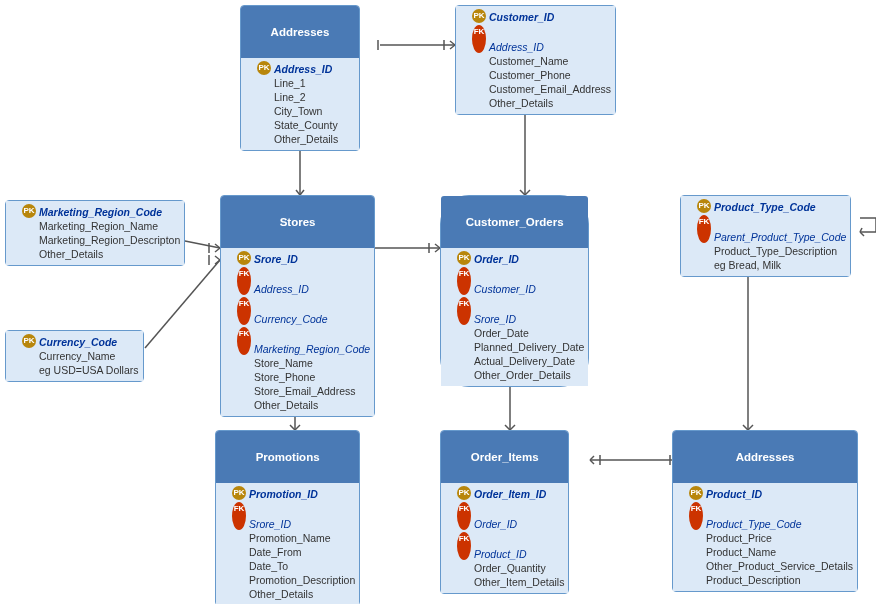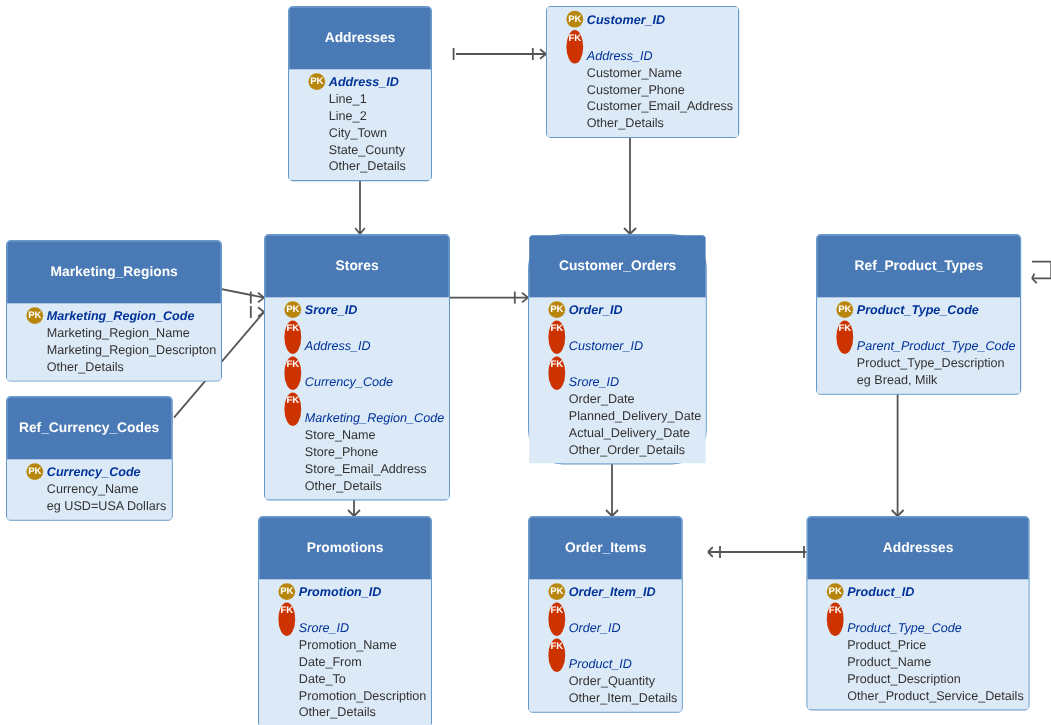--- a/index.html
+++ b/index.html
@@ -228,21 +228,20 @@
           <span style="width: 17px; display: inline-block;"></span>
           <span class="field-name plain">Customer_Email_Address</span>
         </div>
         <div class="field-row">
           <span style="width: 17px; display: inline-block;"></span>
           <span class="field-name plain">Other_Details</span>
         </div>
       </div>
     </div>
     <div class="table-box" style="left: 5px; top: 200px;">
-      <div class="table-title">Marketing_Regions</div>
       <div class="table-body">
         <div class="field-row">
           <span class="pk-icon">PK</span>
           <span class="field-name pk">Marketing_Region_Code</span>
         </div>
         <div class="field-row">
           <span style="width: 17px; display: inline-block;"></span>
           <span class="field-name plain">Marketing_Region_Name</span>
         </div>
         <div class="field-row">
@@ -319,42 +318,40 @@
           <span style="width: 17px; display: inline-block;"></span>
           <span class="field-name plain">Actual_Delivery_Date</span>
         </div>
         <div class="field-row">
           <span style="width: 17px; display: inline-block;"></span>
           <span class="field-name plain">Other_Order_Details</span>
         </div>
       </div>
     </div>
     <div class="table-box" style="left: 680px; top: 195px;">
-      <div class="table-title">Ref_Product_Types</div>
       <div class="table-body">
         <div class="field-row">
           <span class="pk-icon">PK</span>
           <span class="field-name pk">Product_Type_Code</span>
         </div>
         <div class="field-row">
           <span class="fk-icon">FK</span>
           <span class="field-name">Parent_Product_Type_Code</span>
         </div>
         <div class="field-row">
           <span style="width: 17px; display: inline-block;"></span>
           <span class="field-name plain">Product_Type_Description</span>
         </div>
         <div class="field-row">
           <span style="width: 17px; display: inline-block;"></span>
           <span class="field-name plain">eg Bread, Milk</span>
         </div>
       </div>
     </div>
     <div class="table-box" style="left: 5px; top: 330px;">
-      <div class="table-title">Ref_Currency_Codes</div>
       <div class="table-body">
         <div class="field-row">
           <span class="pk-icon">PK</span>
           <span class="field-name pk">Currency_Code</span>
         </div>
         <div class="field-row">
           <span style="width: 17px; display: inline-block;"></span>
           <span class="field-name plain">Currency_Name</span>
         </div>
         <div class="field-row">
@@ -435,21 +432,21 @@
         <div class="field-row">
           <span style="width: 17px; display: inline-block;"></span>
           <span class="field-name plain">Product_Price</span>
         </div>
         <div class="field-row">
           <span style="width: 17px; display: inline-block;"></span>
           <span class="field-name plain">Product_Name</span>
         </div>
         <div class="field-row">
           <span style="width: 17px; display: inline-block;"></span>
+          <span class="field-name plain">Other_Product_Service_Details</span>
+        </div>
+        <div class="field-row">
+          <span style="width: 17px; display: inline-block;"></span>
           <span class="field-name plain">Product_Description</span>
         </div>
-        <div class="field-row">
-          <span style="width: 17px; display: inline-block;"></span>
-          <span class="field-name plain">Other_Product_Service_Details</span>
-        </div>
       </div>
     </div>
   </div>
 
 </body></html>

